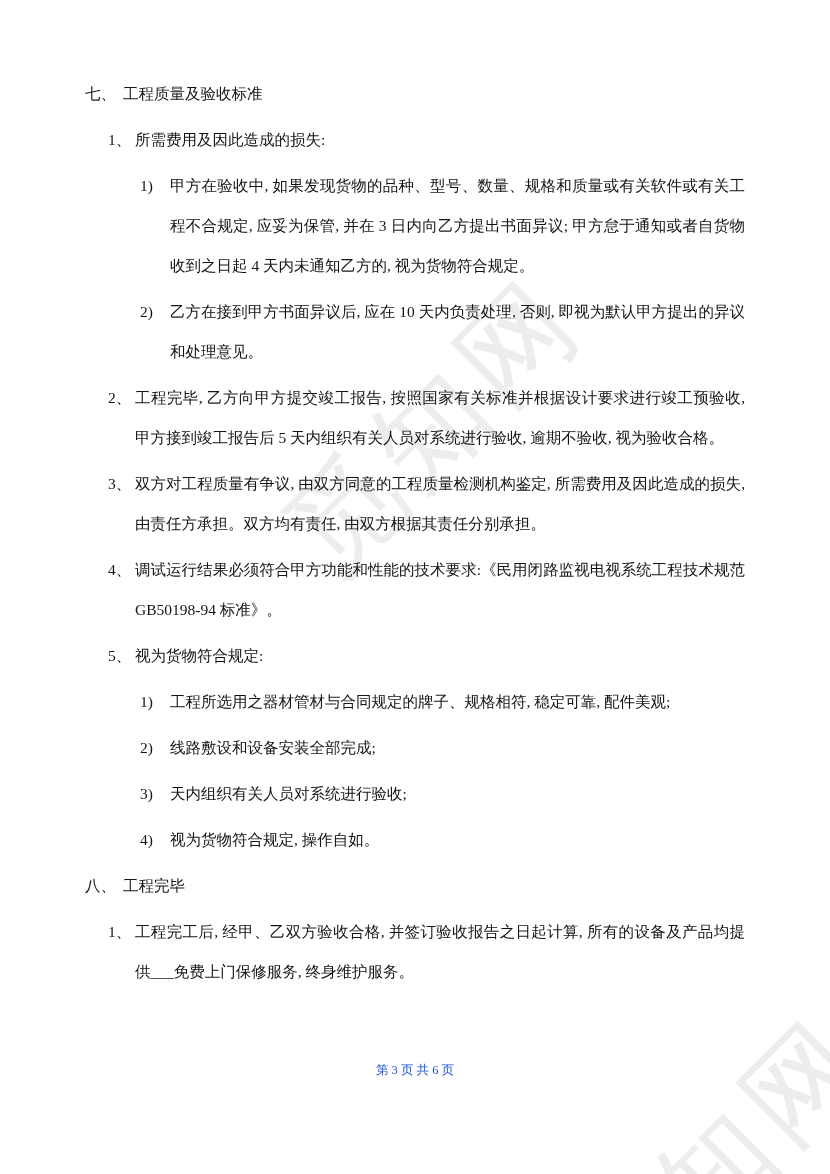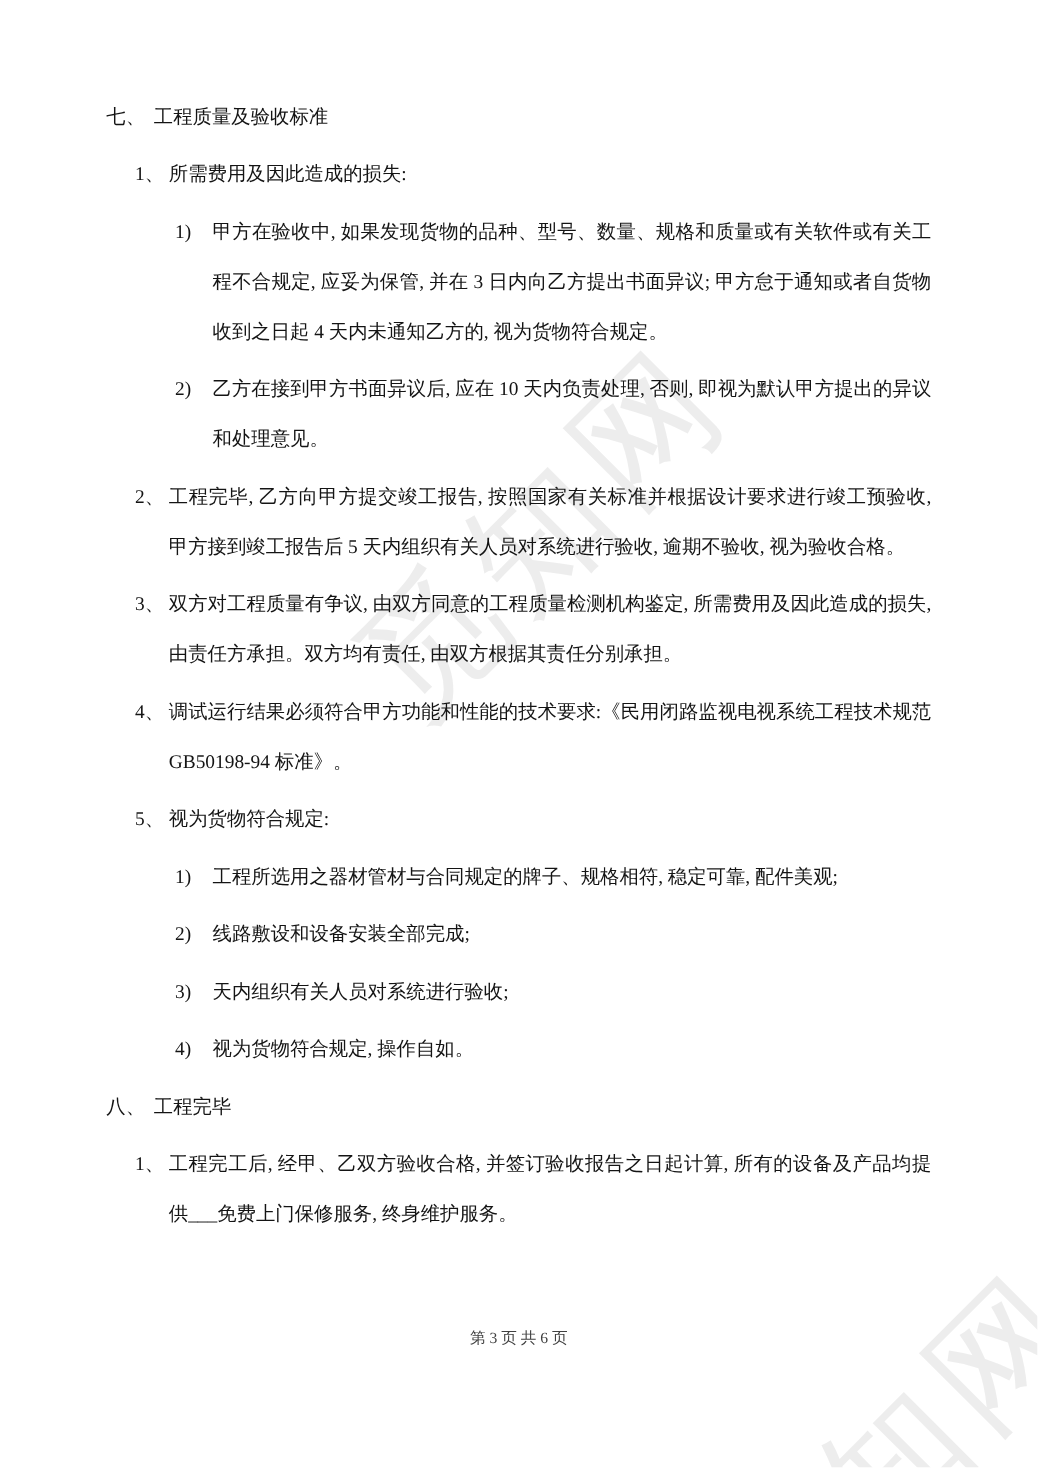--- a/index.html
+++ b/index.html
@@ -35,21 +35,21 @@
   .lv1 .marker { width: 27px; }
   .lv2 { margin-left: 55px; }
   .lv2 .marker { width: 30px; }
   .footer {
     position: absolute;
     left: 0;
     right: 0;
     top: 1062px;
     text-align: center;
     font-size: 12.5px;
-    color: #404040;
+    color: #1d4ed8;
     z-index: 1;
   }
   .watermark {
     position: absolute;
     z-index: 0;
     color: rgba(140, 140, 140, 0.16);
     font-size: 110px;
     letter-spacing: 10px;
     white-space: nowrap;
     transform: rotate(-45deg);

